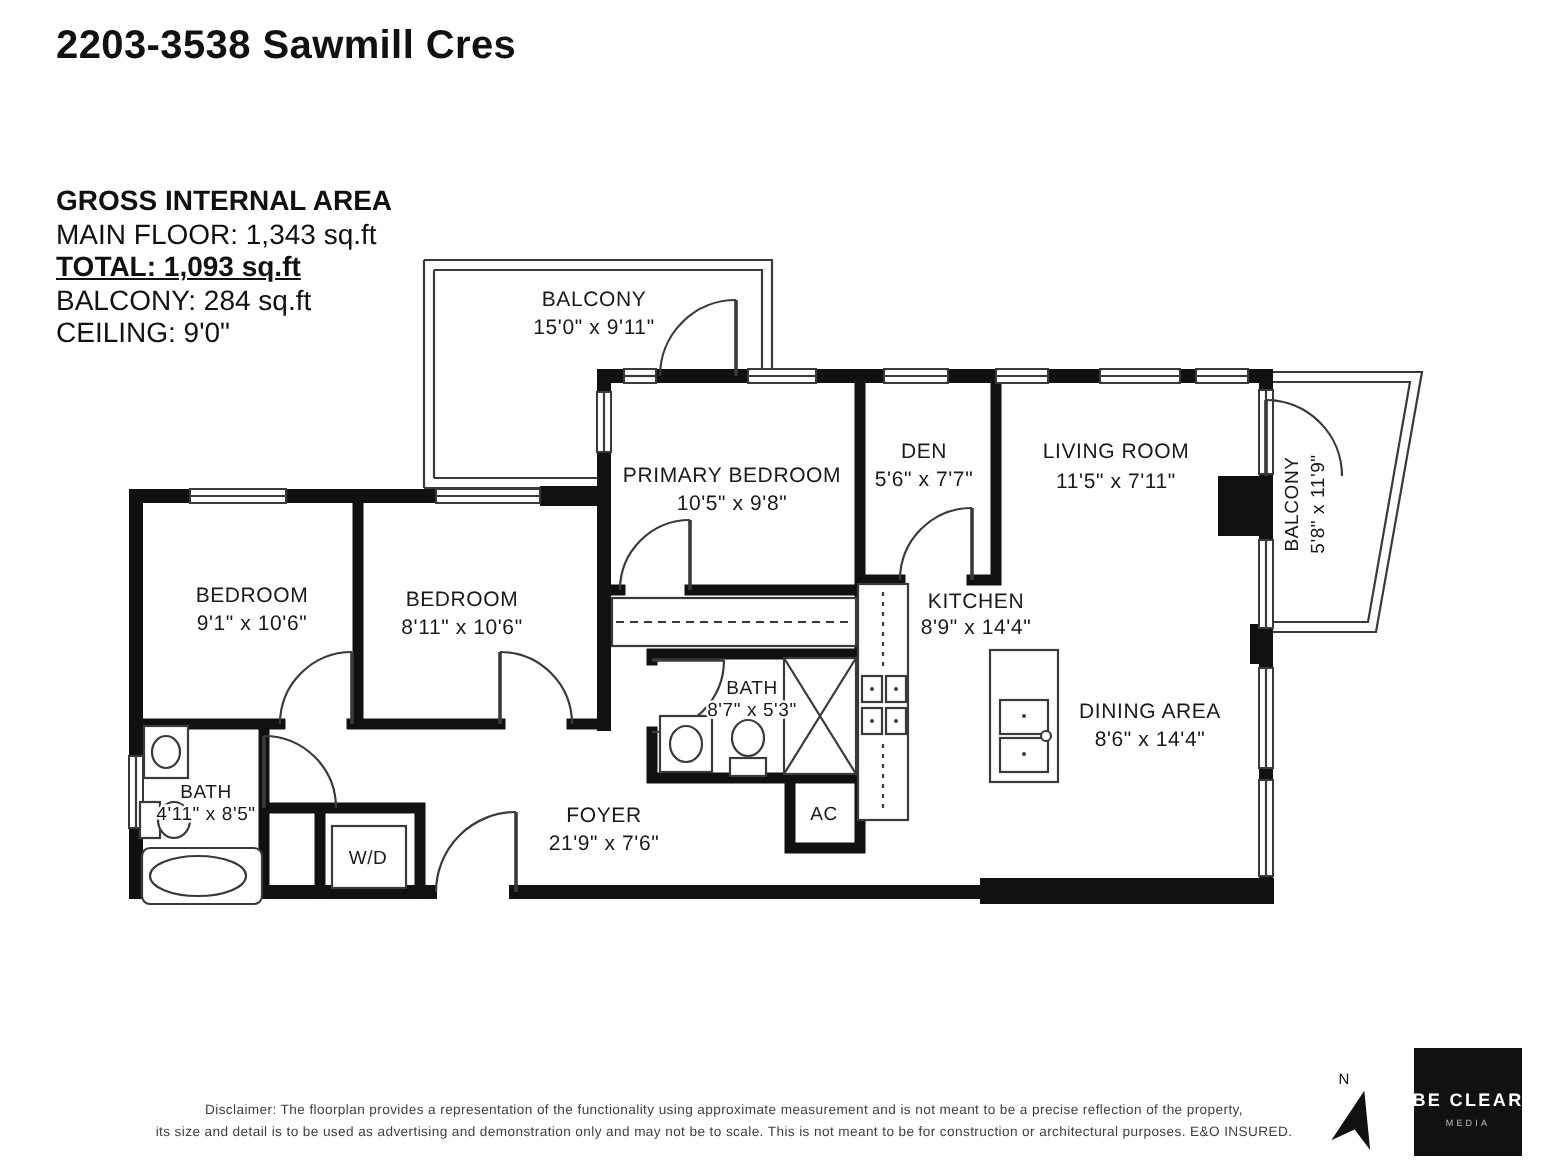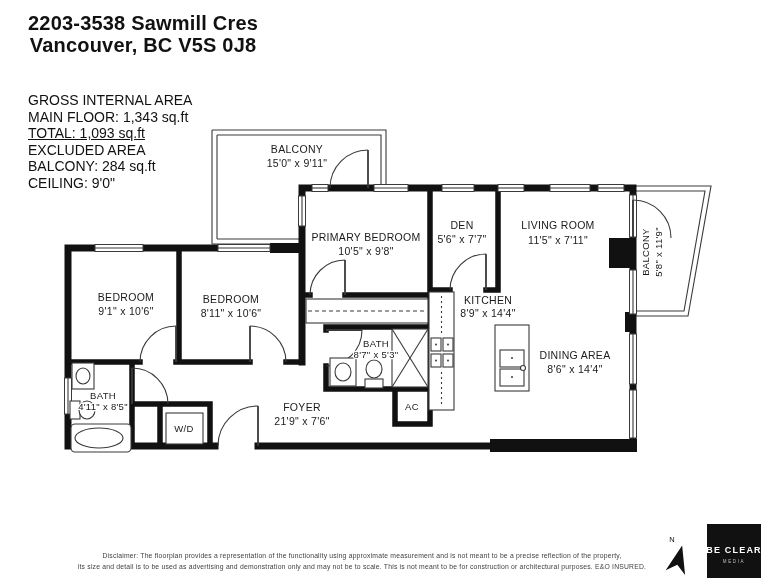--- a/index.html
+++ b/index.html
@@ -1,22 +1,22 @@
 <!DOCTYPE html>
 <html><head>
 <meta charset="utf-8">
 <style>
   html,body{margin:0;padding:0;background:#fff;}
   .page{position:relative;width:781px;height:586px;background:#fff;overflow:hidden;
         font-family:"Liberation Sans",sans-serif;color:#111;}
-  .hdr{position:absolute;left:28px;top:12px;text-align:center;}
+  .hdr{position:absolute;left:28px;top:12px;}
   .hdr div{font-size:20px;font-weight:bold;line-height:22px;letter-spacing:.2px;}
   .summary{position:absolute;left:28px;top:92px;font-size:14px;line-height:16.5px;}
-  .summary .b{font-weight:normal;}
-  .summary .u{font-weight:normal;text-decoration:underline;}
+  .summary .b{font-weight:bold;text-align:center;}
+  .summary .u{font-weight:bold;text-decoration:underline;}
   svg{position:absolute;left:0;top:0;}
   .wall{stroke:#111;stroke-width:7;fill:none;stroke-linecap:square;}
   .iwall{stroke:#111;stroke-width:5.5;fill:none;stroke-linecap:square;}
   .thin{stroke:#3a3a3a;stroke-width:1.1;fill:none;}
   .fixt{stroke:#3a3a3a;stroke-width:1.1;fill:#fff;}
   .win{fill:#fff;stroke:#3a3a3a;stroke-width:1;}
   .door{stroke:#3a3a3a;stroke-width:1.1;fill:none;}
   .leaf{stroke:#3a3a3a;stroke-width:1.8;fill:none;}
   .blk{fill:#111;stroke:none;}
   .lbl{font-family:"Liberation Sans",sans-serif;font-size:10.5px;fill:#1a1a1a;
@@ -30,28 +30,26 @@
   .foot{position:absolute;left:0;top:550px;width:724px;text-align:center;
         font-size:6.8px;line-height:11px;color:#3f3f3f;letter-spacing:.2px;}
 </style>
 </head>
 <body>
 
 <div class="page">
 
   <div class="hdr">
     <div>2203-3538 Sawmill Cres</div>
-    <div>Vancouver, BC V5S 0J8</div>
   </div>
 
   <div class="summary">
     <div class="b">GROSS INTERNAL AREA</div>
     <div>MAIN FLOOR: 1,343 sq.ft</div>
     <div class="u">TOTAL: 1,093 sq.ft</div>
-    <div class="b">EXCLUDED AREA</div>
     <div>BALCONY: 284 sq.ft</div>
     <div>CEILING: 9'0"</div>
   </div>
 
   <svg width="781" height="586" viewBox="0 0 781 586">
 
     <g>
       <path class="thin" d="M212,130 H386 V186 M212,130 V244 M212,244 H300"></path>
       <path class="thin" d="M217,135 H381 V186 M217,135 V239 M217,239 H300"></path>
     </g>

